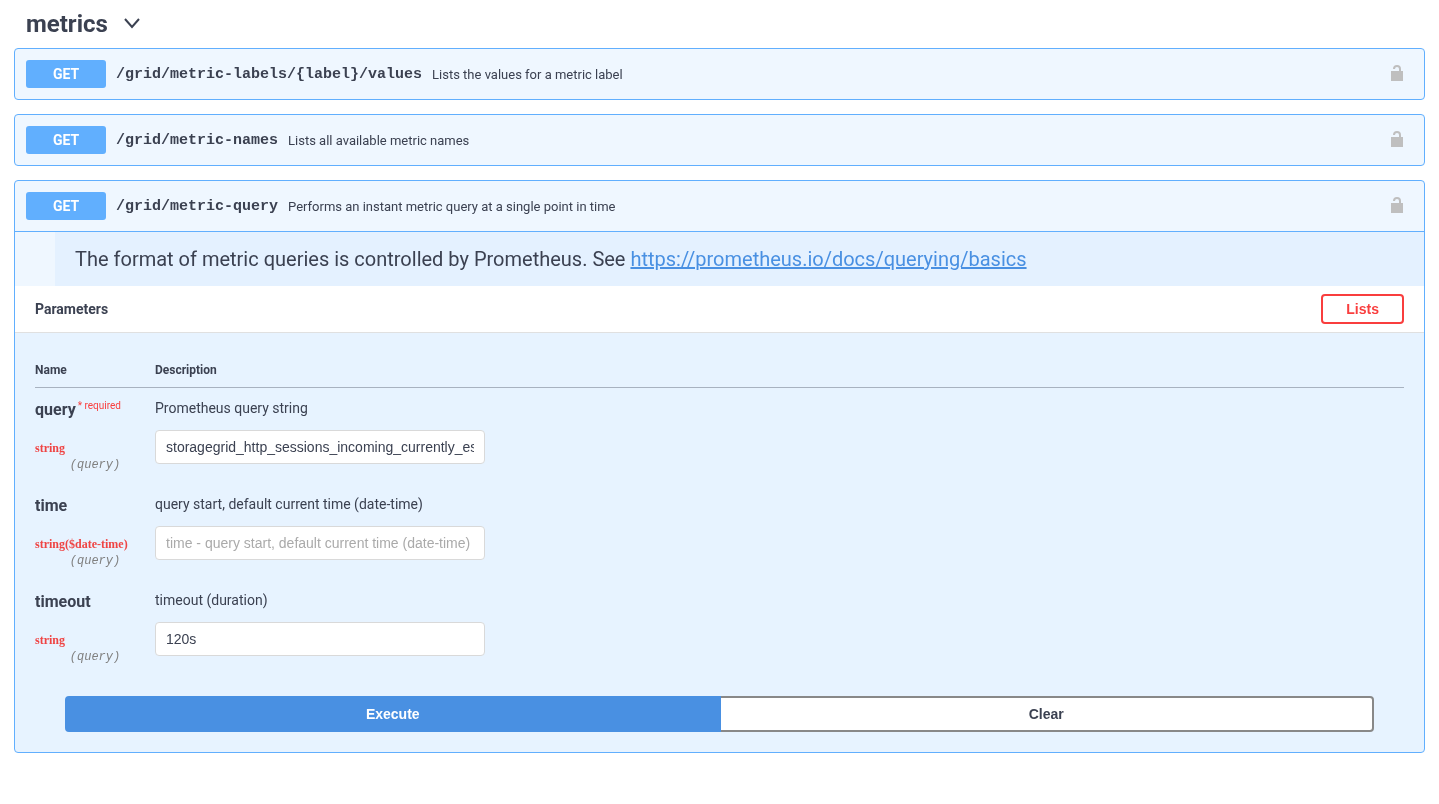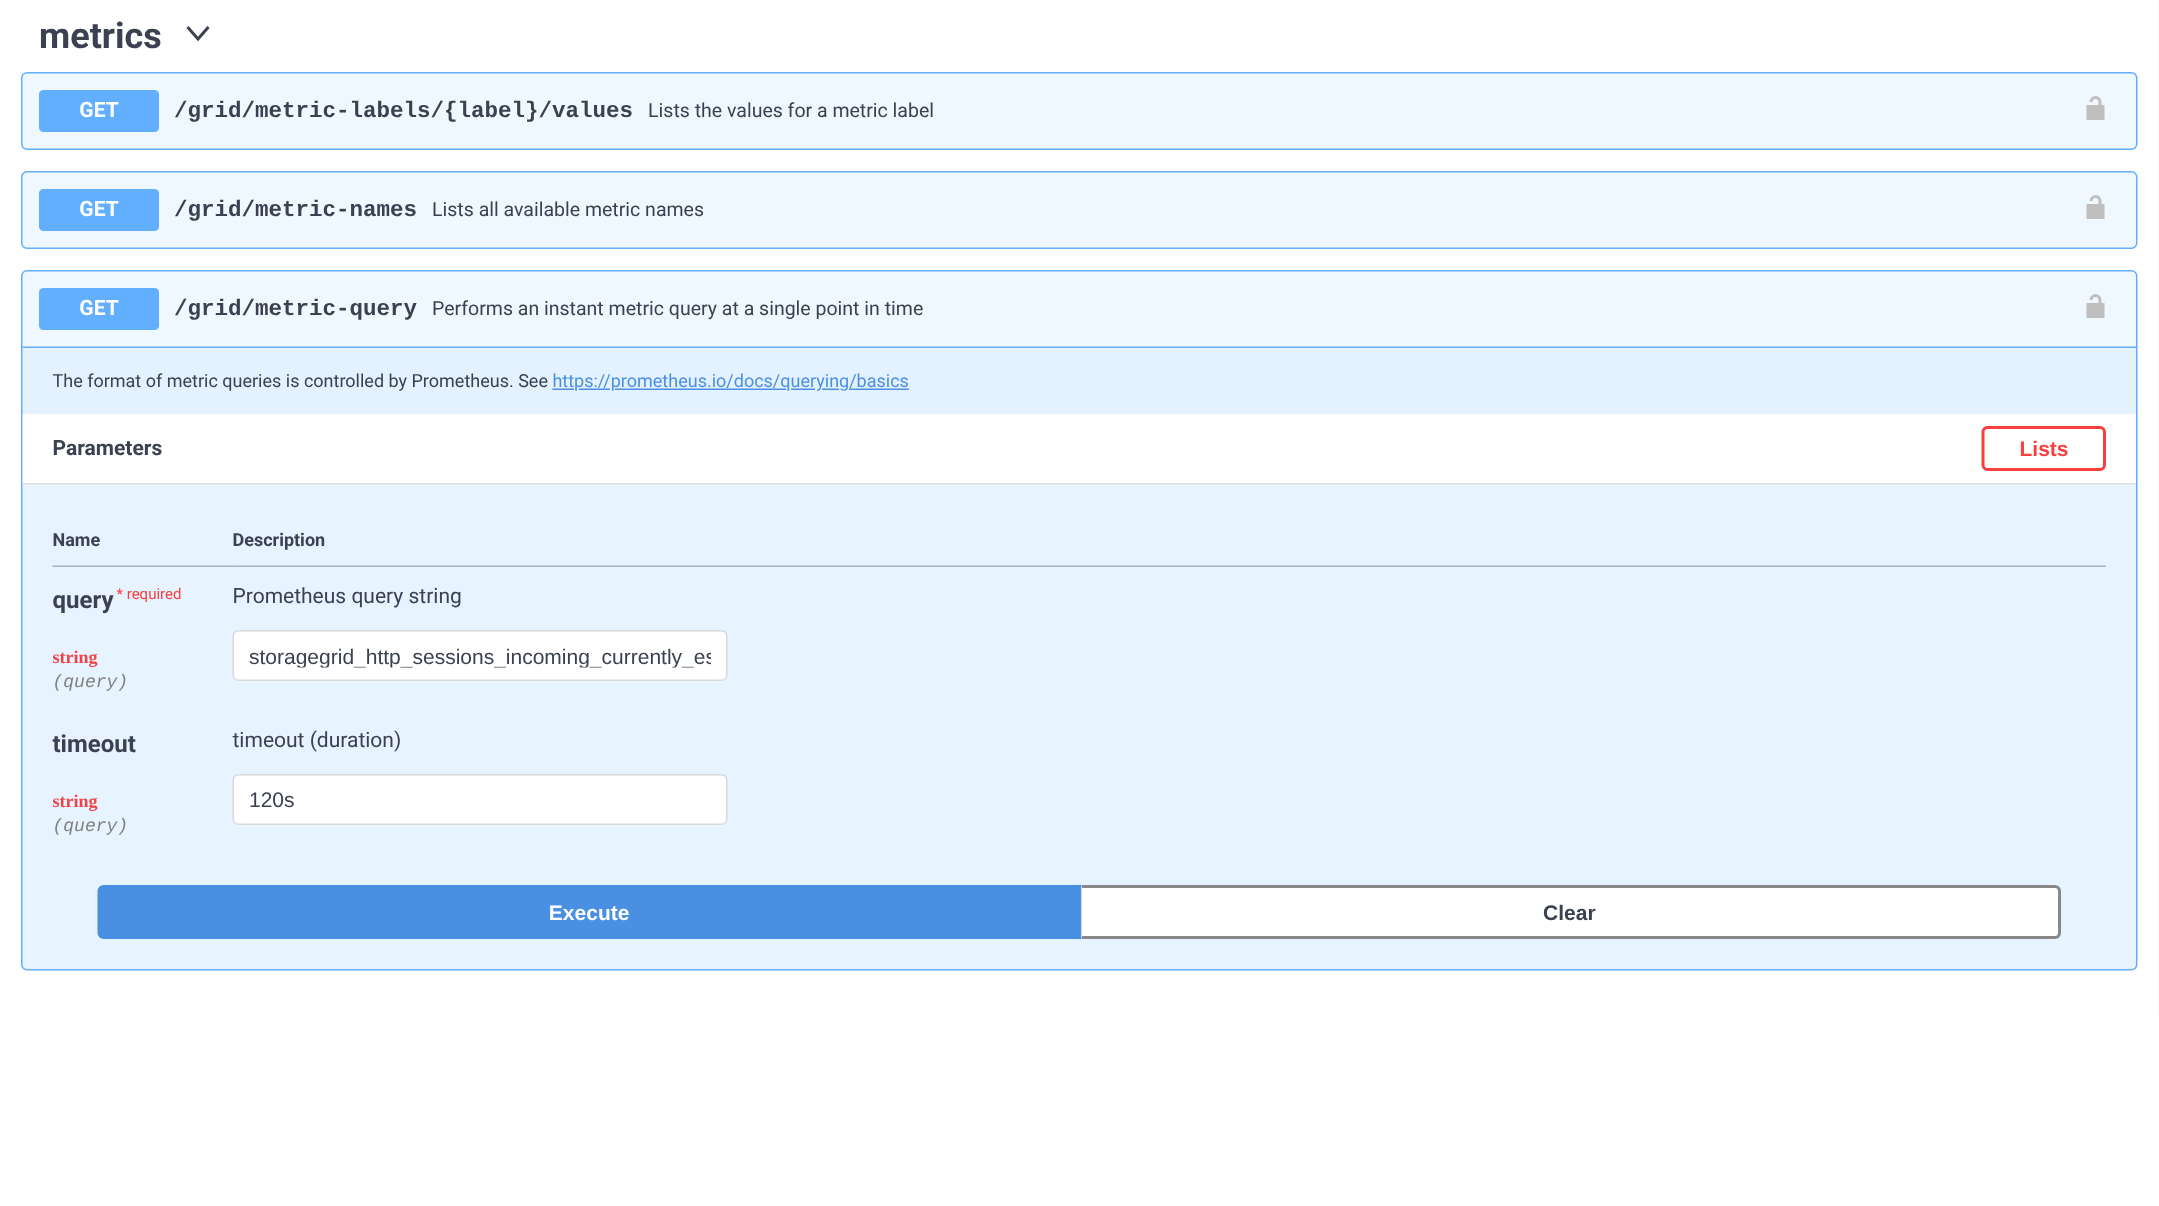--- a/index.html
+++ b/index.html
@@ -69,22 +69,23 @@
   .lock-icon {
     margin: 0 8px;
     fill: #9b9b9b;
   }
   .opblock-expanded {
     border-bottom: 1px solid #61affe;
   }
   .opblock-description {
     padding: 15px 20px;
     background: rgba(97,175,254,.08);
-    font-size: 12px;
-    color: #3b4151;
+    font-size: 20px;
+    color: #3b4151;
+    margin-left: 40px;
   }
   .opblock-description a {
     color: #4990e2;
     text-decoration: underline;
   }
   .params-header {
     display: flex;
     align-items: center;
     justify-content: space-between;
     padding: 8px 20px;
@@ -146,20 +147,21 @@
     font-weight: 600;
     padding-top: 2px;
     margin-top: 20px;
   }
   .param-in {
     font-family: "Courier New", monospace;
     font-size: 12px;
     color: #808080;
     font-style: italic;
     padding-top: 2px;
+    text-align: center;
   }
   .param-desc {
     font-size: 14px;
     color: #3b4151;
     margin-bottom: 14px;
   }
   .param-input {
     border: 1px solid #d9d9d9;
     border-radius: 4px;
     padding: 8px 10px;
@@ -274,20 +276,31 @@
             </div>
             <div class="param-type">string</div>
             <div class="param-in">(query)</div>
           </td>
           <td>
             <div class="param-desc">Prometheus query string</div>
             <input class="param-input" type="text" value="storagegrid_http_sessions_incoming_currently_established" style="">
           </td>
         </tr>
 
+        <tr>
+          <td class="param-name-cell">
+            <div><span class="param-name">time</span></div>
+            <div class="param-type">string($date-time)</div>
+            <div class="param-in">(query)</div>
+          </td>
+          <td>
+            <div class="param-desc">query start, default current time (date-time)</div>
+            <input class="param-input" type="text" placeholder="time - query start, default current time (date-time)" style="">
+          </td>
+        </tr>
 
         <tr>
           <td class="param-name-cell">
             <div><span class="param-name">timeout</span></div>
             <div class="param-type">string</div>
             <div class="param-in">(query)</div>
           </td>
           <td>
             <div class="param-desc">timeout (duration)</div>
             <input class="param-input" type="text" value="120s" style="">

